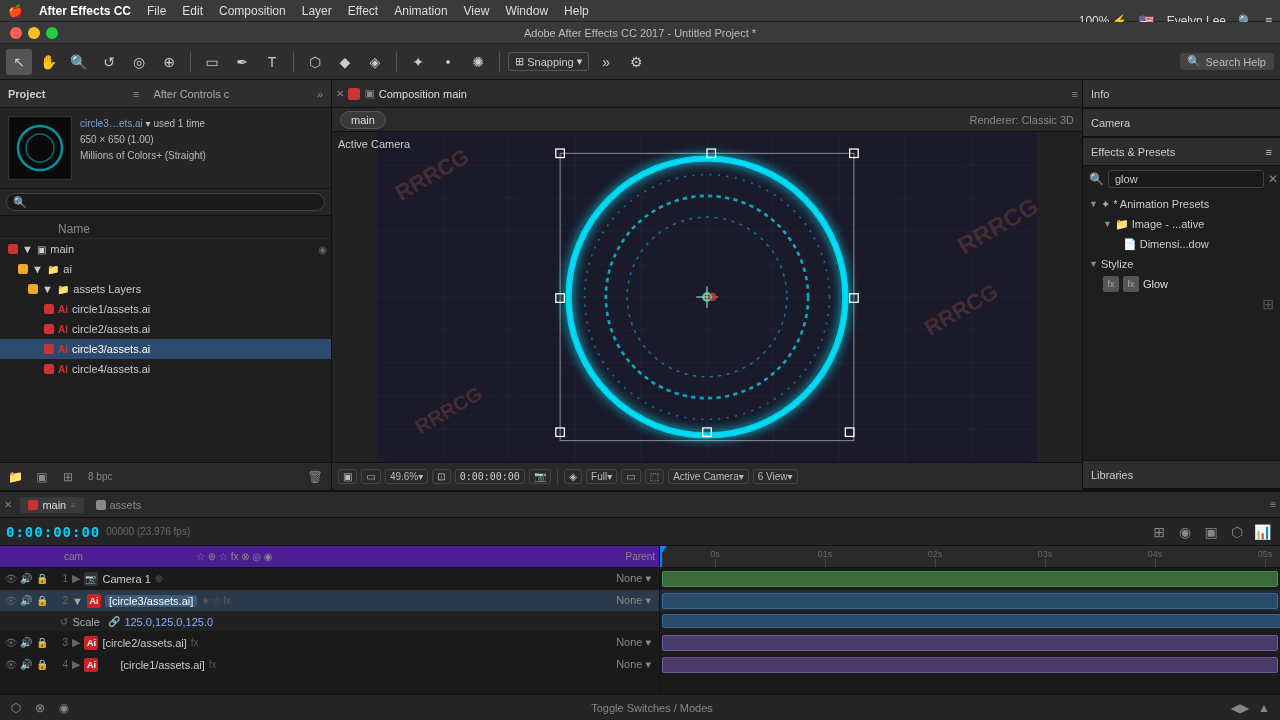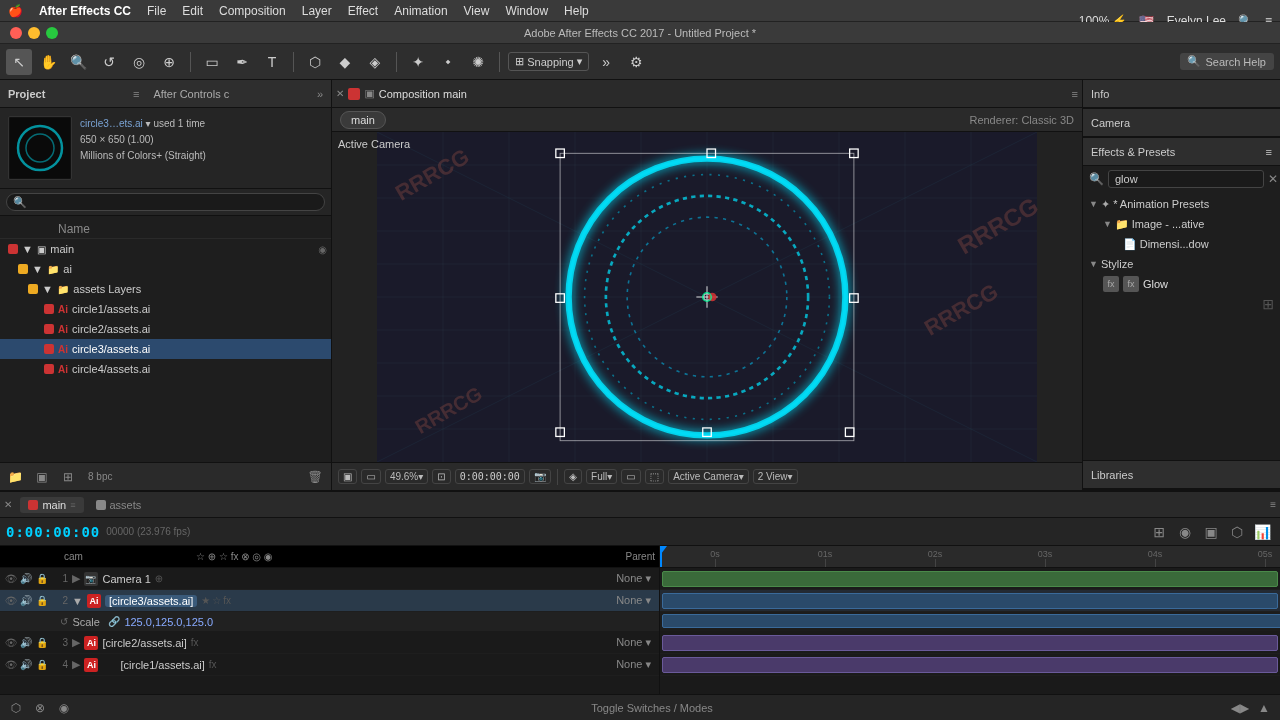--- a/index.html
+++ b/index.html
@@ -448,21 +448,21 @@
     }
 
     
     .layer-list {
       width: 660px;
       flex-shrink: 0;
       overflow-y: auto;
       border-right: 1px solid #111;
     }
     .layer-column-header {
-      background: #000000;
+      background: #4c1d95;
       height: 22px;
       display: flex;
       align-items: center;
       padding: 0 4px;
       border-bottom: 1px solid #111;
       font-size: 10px;
       color: #888;
     }
     .layer-col-name { width: 180px; padding-left: 60px; }
     .layer-col-controls { flex: 1; display: flex; gap: 16px; margin-left: 12px; }
@@ -894,21 +894,21 @@
       <div class="ctrl-btn">◈</div>
       <div class="ctrl-btn">
         <span>Full</span> ▾
       </div>
       <div class="ctrl-btn">▭</div>
       <div class="ctrl-btn">⬚</div>
       <div class="ctrl-btn">
         <span>Active Camera</span> ▾
       </div>
       <div class="ctrl-btn">
-        <span>2 View</span> ▾
+        <span>6 View</span> ▾
       </div>
     </div>
   </div>
 
   <div id="right-panel">
 
     <div class="right-section">
       <div class="right-section-header">
         <span>Info</span>
       </div>

